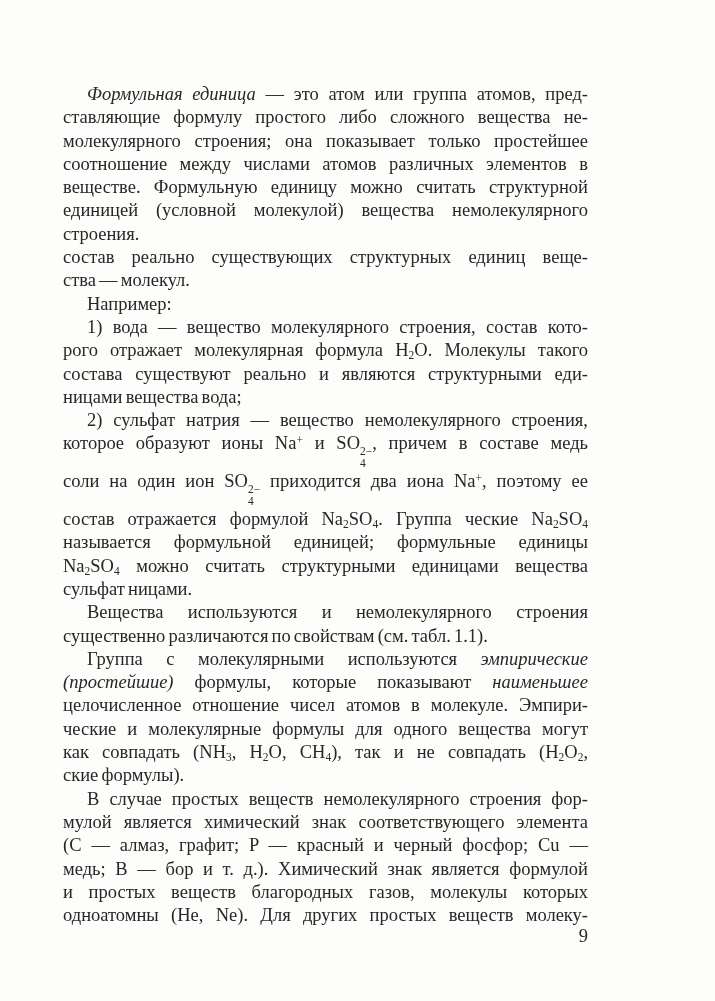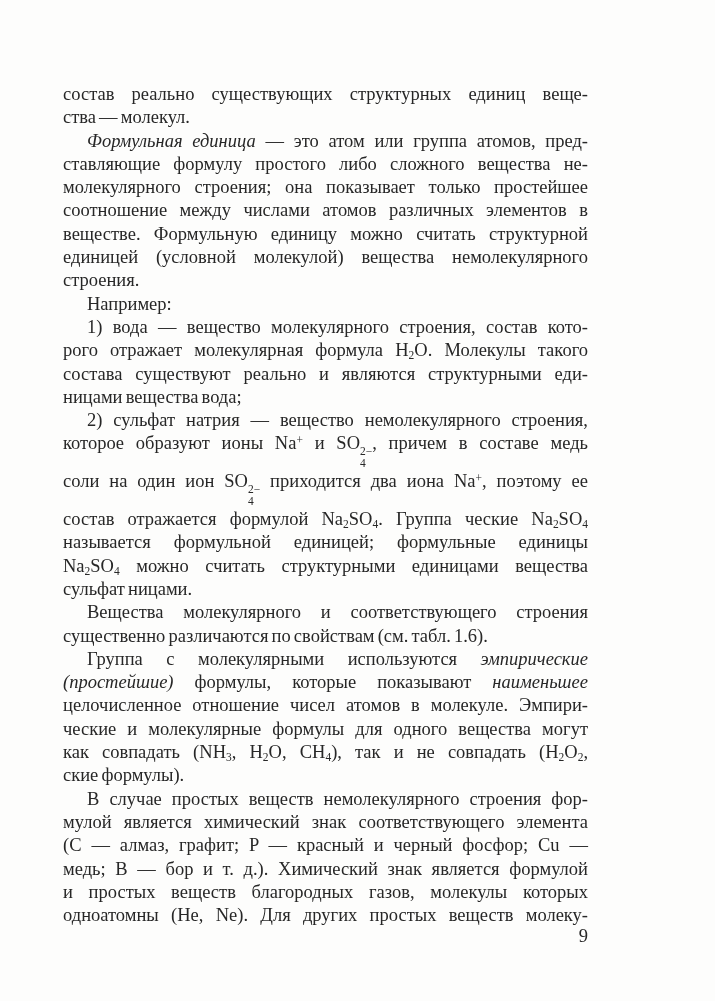--- a/index.html
+++ b/index.html
@@ -73,31 +73,31 @@
     font-size: 18.5px;
     line-height: 23.3px;
   }
 </style>
 </head>
 <body style="background: rgb(253, 253, 252); color: rgb(39, 39, 39);">
 
 <div class="page">
   <div class="text-block">
     <div class="para">
-        <div class="line"><span>состав реально существующих структурных единиц веще-</span></div>
-        <div class="line end"><span>ства — молекул.</span></div>
-      </div>
-    <div class="para">
         <div class="line indent"><span class="italic">Формульная единица</span><span> — это атом или группа атомов, пред-</span></div>
         <div class="line"><span>ставляющие формулу простого либо сложного вещества не-</span></div>
         <div class="line"><span>молекулярного строения; она показывает только простейшее</span></div>
         <div class="line"><span>соотношение между числами атомов различных элементов в</span></div>
         <div class="line"><span>веществе. Формульную единицу можно считать структурной</span></div>
         <div class="line"><span>единицей (условной молекулой) вещества немолекулярного</span></div>
         <div class="line end"><span>строения.</span></div>
+      </div>
+    <div class="para">
+        <div class="line"><span>состав реально существующих структурных единиц веще-</span></div>
+        <div class="line end"><span>ства — молекул.</span></div>
       </div>
     <div class="para">
         <div class="line indent end"><span>Например:</span></div>
       </div>
     <div class="para">
         <div class="line indent"><span>1) вода — вещество молекулярного строения, состав кото-</span></div>
         <div class="line"><span>рого отражает молекулярная формула H</span><sub>2</sub><span>O. Молекулы такого</span></div>
         <div class="line"><span>состава существуют реально и являются структурными еди-</span></div>
         <div class="line end"><span>ницами вещества вода;</span></div>
       </div>
@@ -110,22 +110,22 @@
         <div class="line"><span>соли на один ион SO</span><span class="stack">
             <span>2−</span>
             <span>4</span>
           </span><span> приходится два иона Na</span><sup>+</sup><span>, поэтому ее</span></div>
         <div class="line"><span>состав отражается формулой Na</span><sub>2</sub><span>SO</span><sub>4</sub><span>. Группа ческие Na</span><sub>2</sub><span>SO</span><sub>4</sub></div>
         <div class="line"><span>называется формульной единицей; формульные единицы</span></div>
         <div class="line"><span>Na</span><sub>2</sub><span>SO</span><sub>4</sub><span> можно считать структурными единицами вещества</span></div>
         <div class="line end"><span>сульфат ницами.</span></div>
       </div>
     <div class="para">
-        <div class="line indent"><span>Вещества молекулярного и соответствующего строения</span></div>
-        <div class="line end"><span>существенно различаются по свойствам (см. табл. 1.6).</span></div>
+        <div class="line indent"><span>Вещества используются и немолекулярного строения</span></div>
+        <div class="line end"><span>существенно различаются по свойствам (см. табл. 1.1).</span></div>
       </div>
     <div class="para">
         <div class="line indent"><span>Группа с молекулярными используются </span><span class="italic">эмпирические</span></div>
         <div class="line"><span class="italic">(простейшие)</span><span> формулы, которые показывают </span><span class="italic">наименьшее</span></div>
         <div class="line"><span>целочисленное отношение чисел атомов в молекуле. Эмпири-</span></div>
         <div class="line"><span>ческие и молекулярные формулы для одного вещества могут</span></div>
         <div class="line"><span>как совпадать (NH</span><sub>3</sub><span>, H</span><sub>2</sub><span>O, CH</span><sub>4</sub><span>), так и не совпадать (H</span><sub>2</sub><span>O</span><sub>2</sub><span>,</span></div>
         <div class="line end"><span>ские формулы).</span></div>
       </div>
     <div class="para">

